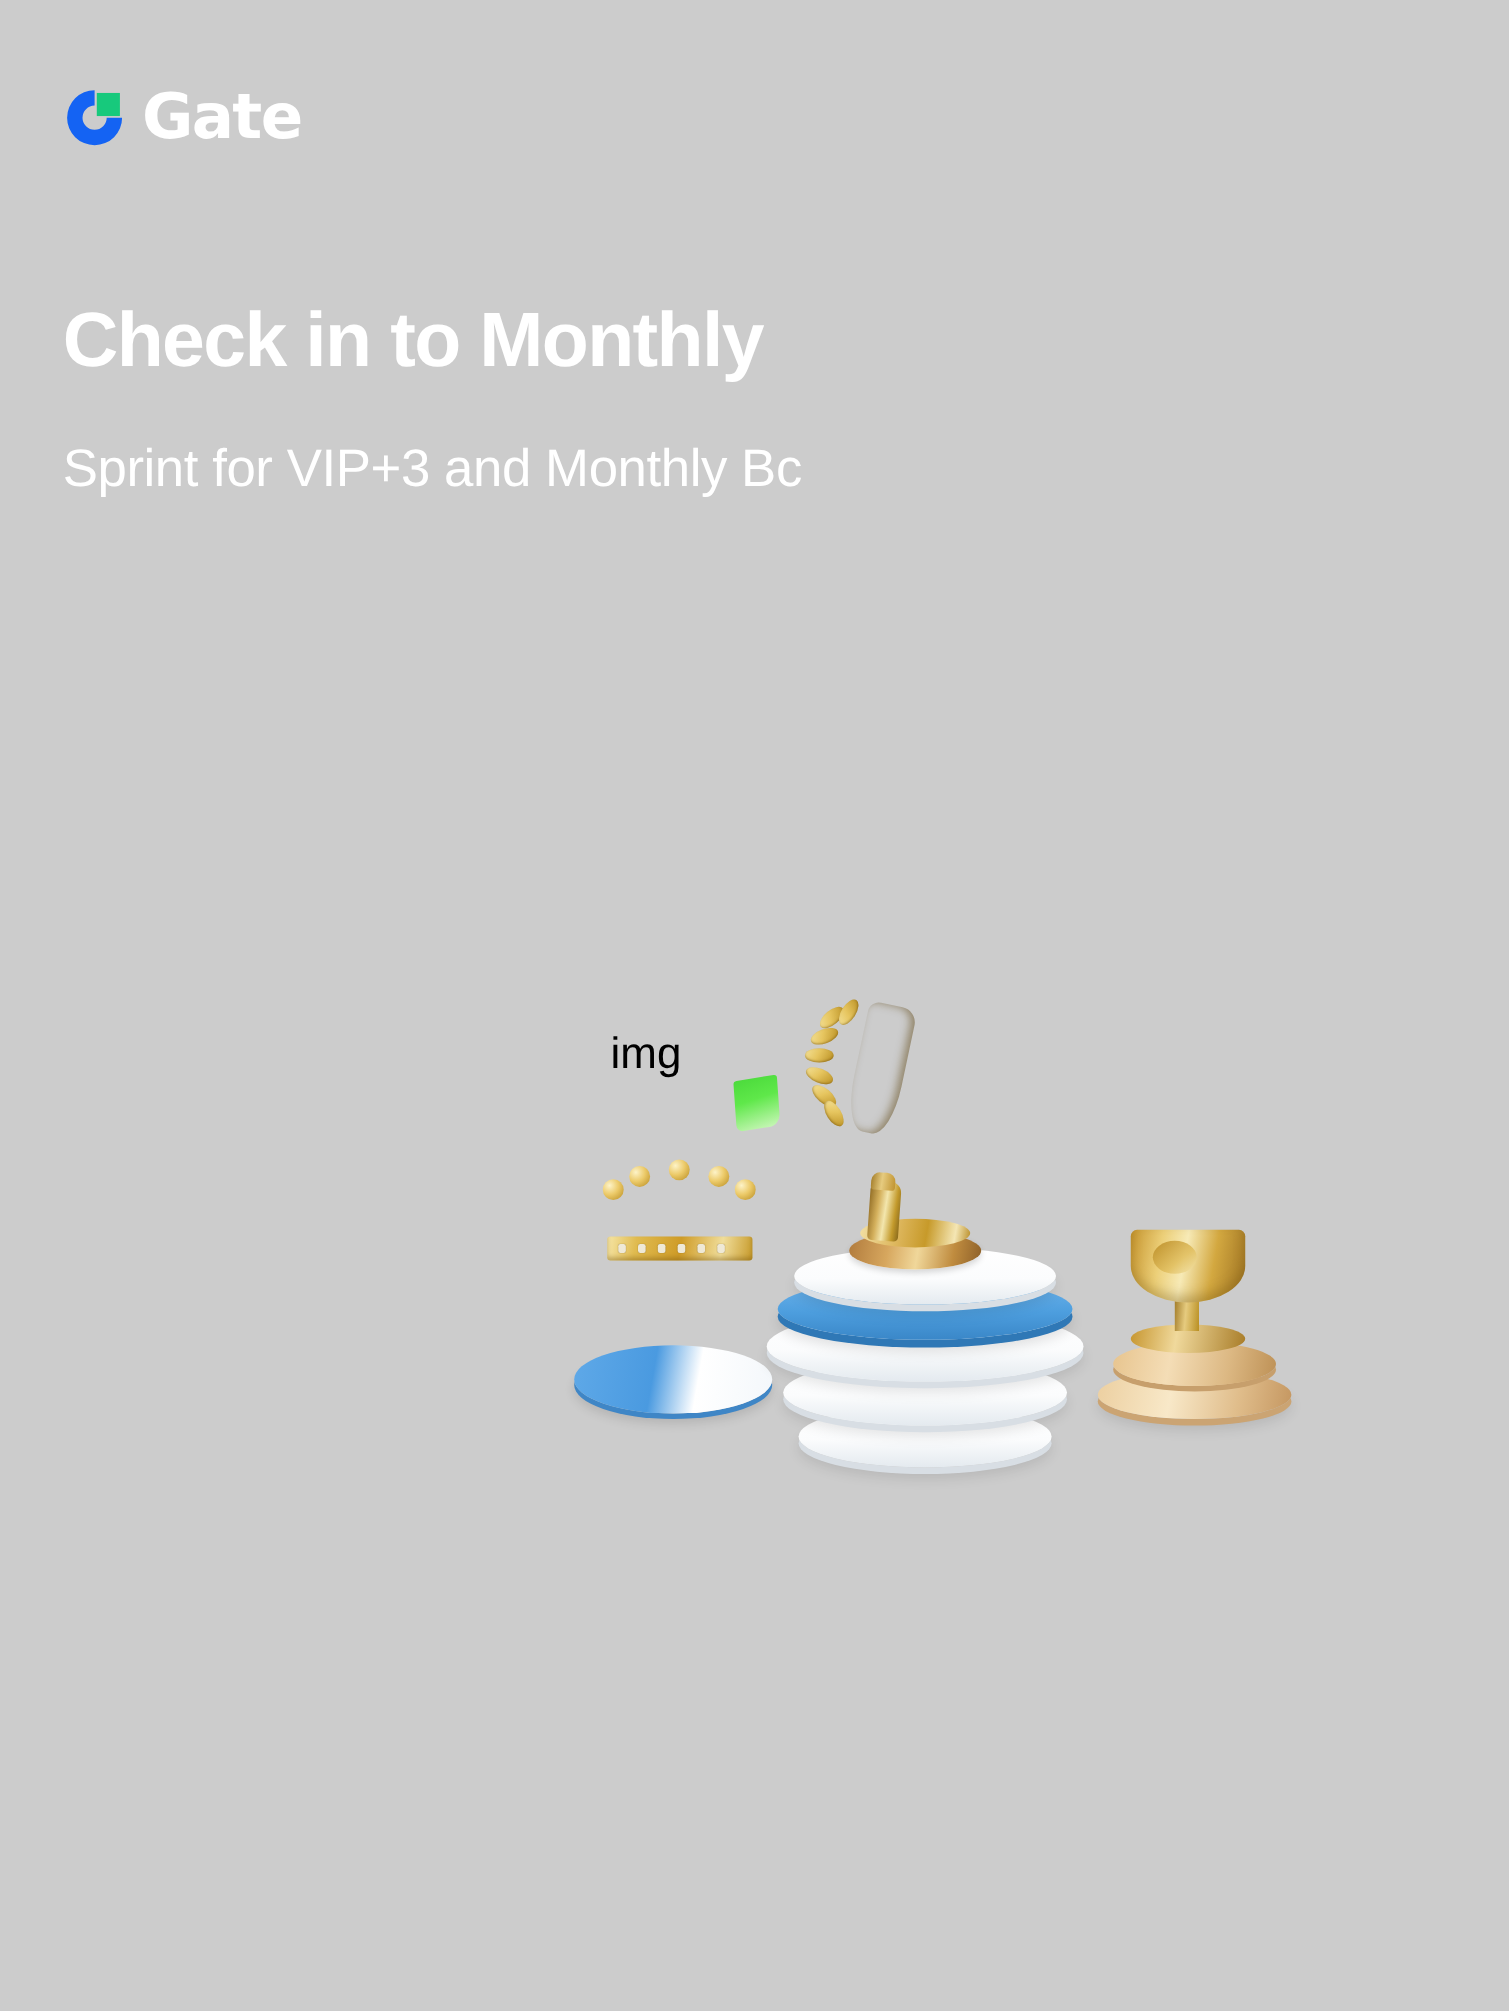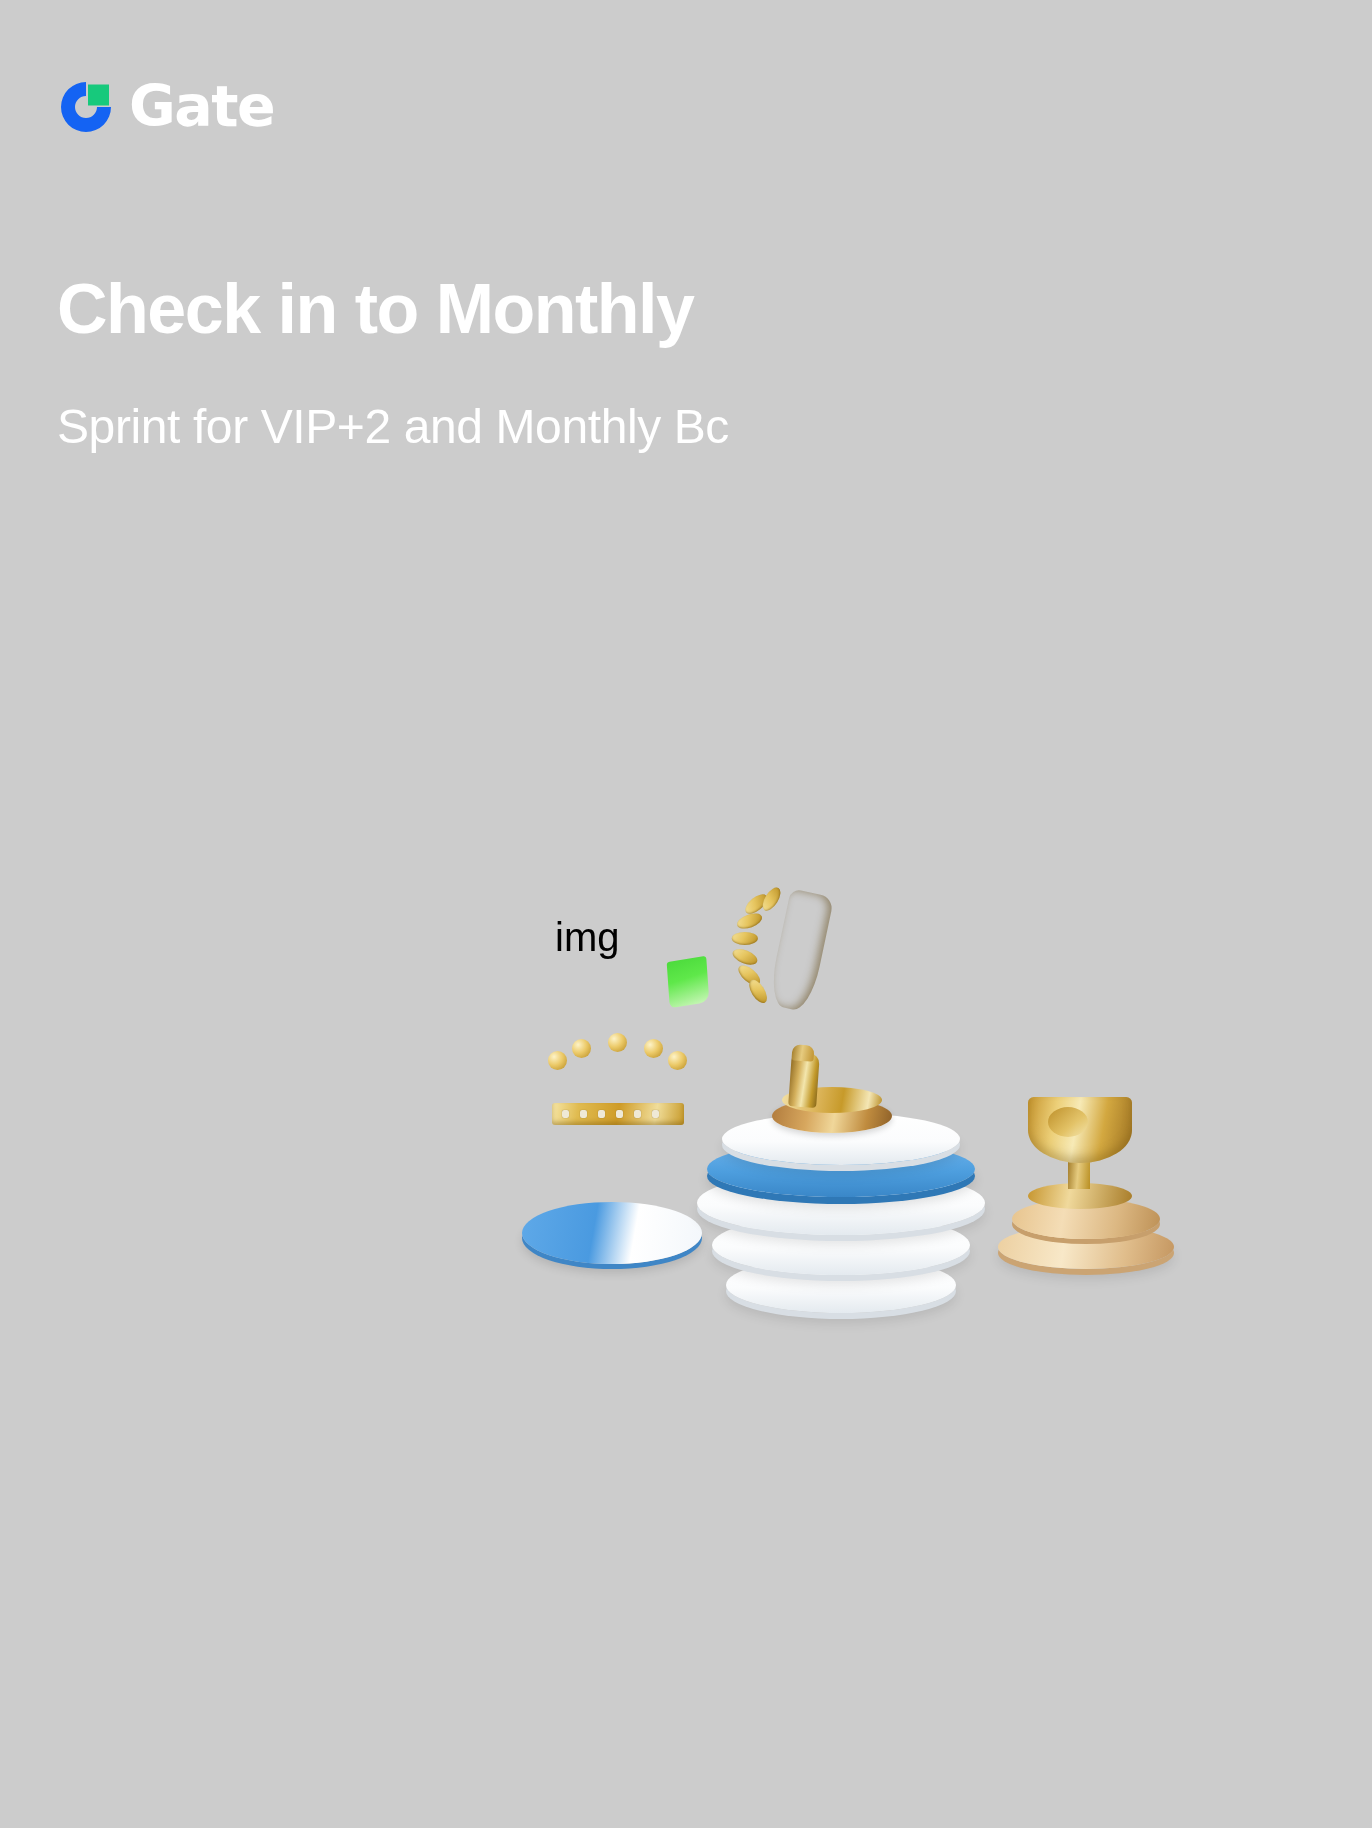--- a/index.html
+++ b/index.html
@@ -64,21 +64,21 @@
     margin: 50px 0 0 0;
     white-space: nowrap;
     letter-spacing: -0.4px;
     font-family: "Liberation Sans", sans-serif;
   }
 
   
   .stage {
     position: absolute;
     left: 500px;
-    top: 869px;
+    top: 890px;
     width: 872px;
     height: 470px;
   }
   .alt-text {
     position: absolute;
     left: 55px;
     top: 48px;
     font-size: 40px;
     color: #000000;
     line-height: 1;
@@ -371,21 +371,21 @@
     <svg width="58" height="58" viewBox="0 0 58 58" aria-hidden="true">
       <path d="M29 4 A25 25 0 1 0 54 29 L40 29 A11 11 0 1 1 29 18 Z" fill="#1463f3"></path>
       <rect x="31" y="6.5" width="21" height="21" fill="#17c97c"></rect>
     </svg>
   </span>
   <span class="logo-word">Gate</span>
 </div>
 
 <div class="hero">
   <h1 class="hero-title">Check in to Monthly</h1>
-  <p class="hero-subtitle">Sprint for VIP+2 and Monthly Bc</p>
+  <p class="hero-subtitle">Sprint for VIP+3 and Monthly Bc</p>
 </div>
 
 <div class="stage">
 
   <span class="alt-text">img</span>
 
   <span class="confetti"></span>
 
   <span class="laurel-wrap">
     <span class="laurel-cup"></span>

